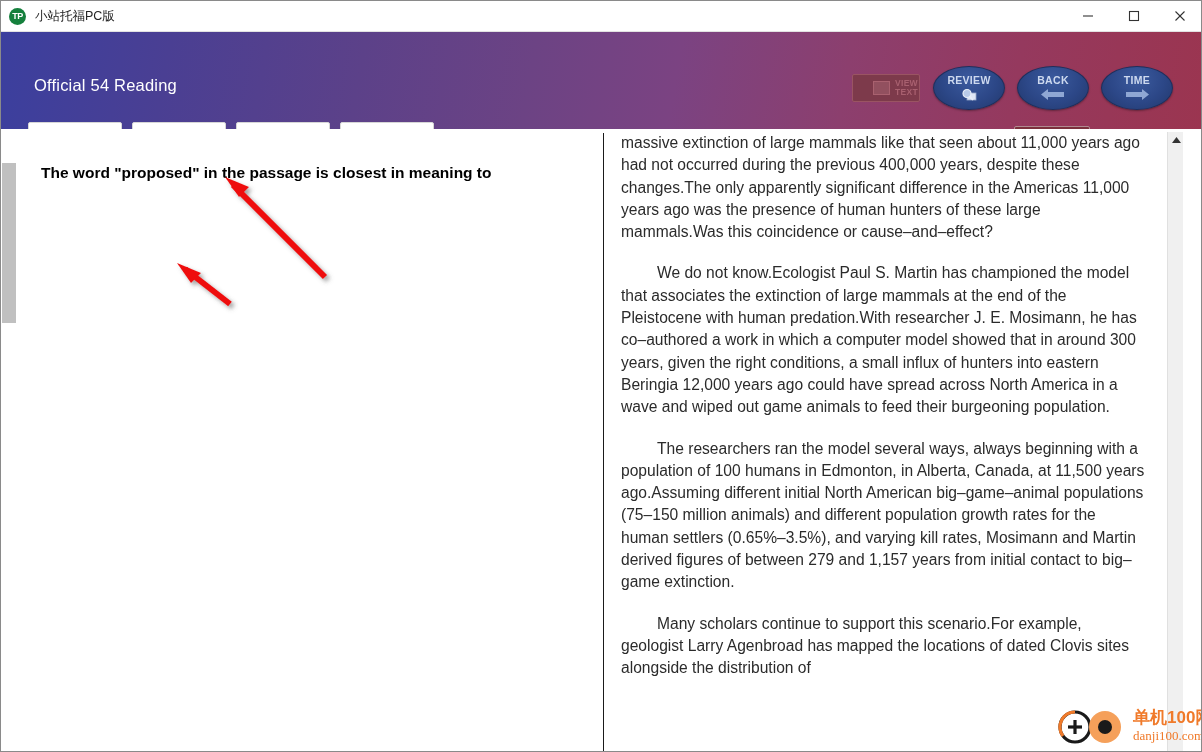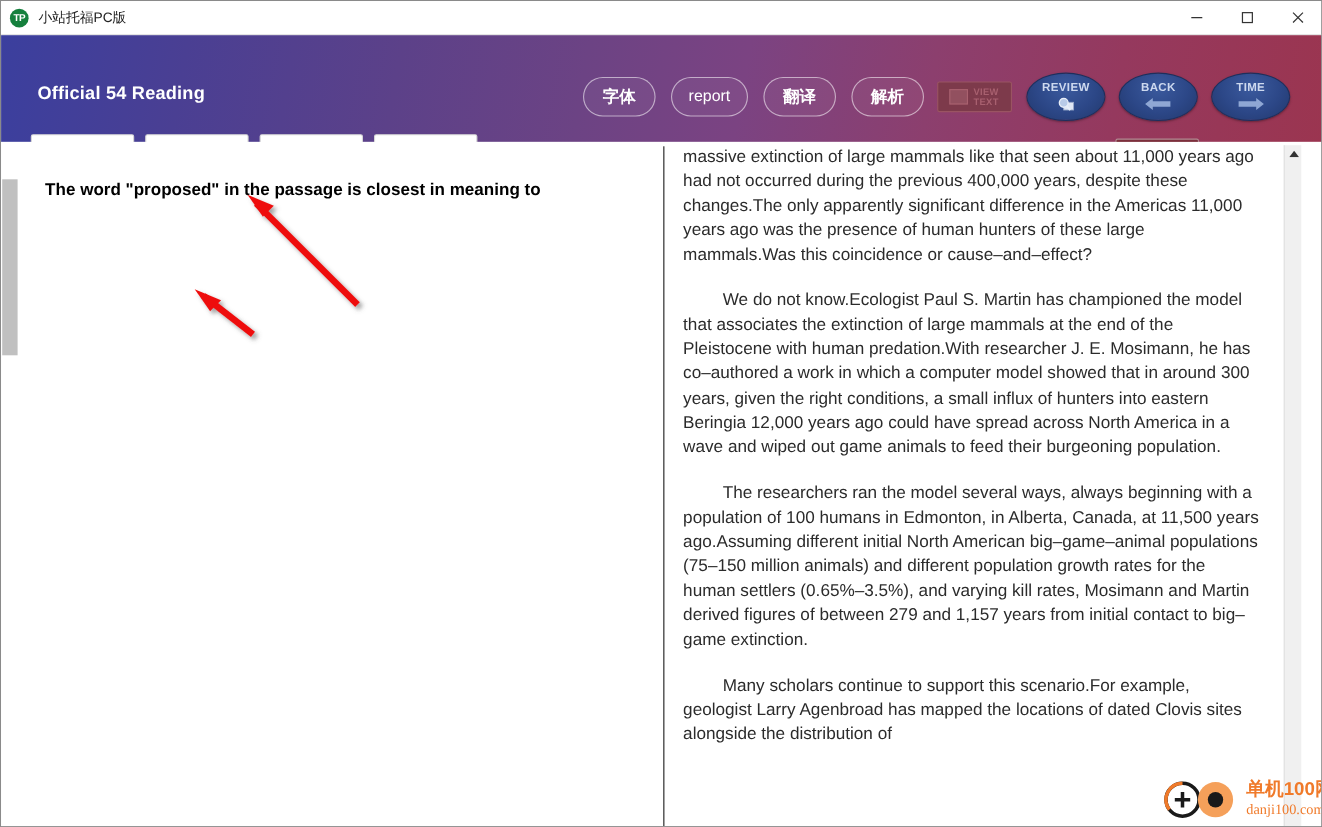--- a/index.html
+++ b/index.html
@@ -56,21 +56,21 @@
     position: absolute; left: 0; top: 31px;
     width: 1202px; height: 97px;
     background: linear-gradient(100deg,
         #3b3f9e 0%, #4a3f93 14%, #5c4189 30%,
         #6c4384 44%, #7b4382 56%, #8c3f6e 70%,
         #95395e 84%, #9b3550 100%);
     box-sizing: border-box;
   }
   .header-title {
     position: absolute; left: 33px; top: 44px;
-    color: #ffffff; font-size: 16.5px; font-weight: bold;
+    color: #ffffff; font-size: 16.5px; font-weight: normal;
     letter-spacing: 0.2px;
   }
 
   
   .navrow { position: absolute; left: 27px; top: 90px; display: flex; gap: 10px; }
   .navbtn {
     width: 94px; height: 31px;
     background: #ffffff;
     border: 1px solid #d6d6d6;
     border-radius: 2px;
@@ -94,21 +94,21 @@
   .pill.latin { font-size: 14.5px; font-weight: normal; }
 
   
   .viewtext {
     position: absolute; left: 851px; top: 42px;
     width: 68px; height: 28px;
     background: #7d3a4b;
     border: 1px solid #9a5462;
     border-radius: 2px;
     display: flex; align-items: center; gap: 5px;
-    padding-left: 10px;
+    padding-left: 20px;
     box-sizing: border-box;
   }
   .viewtext .vt-sq {
     width: 15px; height: 12px;
     border: 1.5px solid #a9616f;
     background: #92505f;
     flex: none;
   }
   .viewtext .vt-lbl {
     color: #a8606f; font-size: 8.5px; line-height: 9.5px;
@@ -281,26 +281,20 @@
   <div class="header">
     <div class="header-title">Official 54 Reading</div>
 
     <div class="navrow">
       <div class="navbtn">首页</div>
       <div class="navbtn">暂停</div>
       <div class="navbtn">上一篇</div>
       <div class="navbtn">下一篇</div>
     </div>
 
-    <div class="pills">
-      <div class="pill">字体</div>
-      <div class="pill latin">report</div>
-      <div class="pill">翻译</div>
-      <div class="pill">解析</div>
-    </div>
 
     <div class="viewtext">
       <div class="vt-sq"></div>
       <div class="vt-lbl">
         <div>VIEW</div>
         <div>TEXT</div>
       </div>
     </div>
 
     <div class="ovalbtn" id="btn-review">

